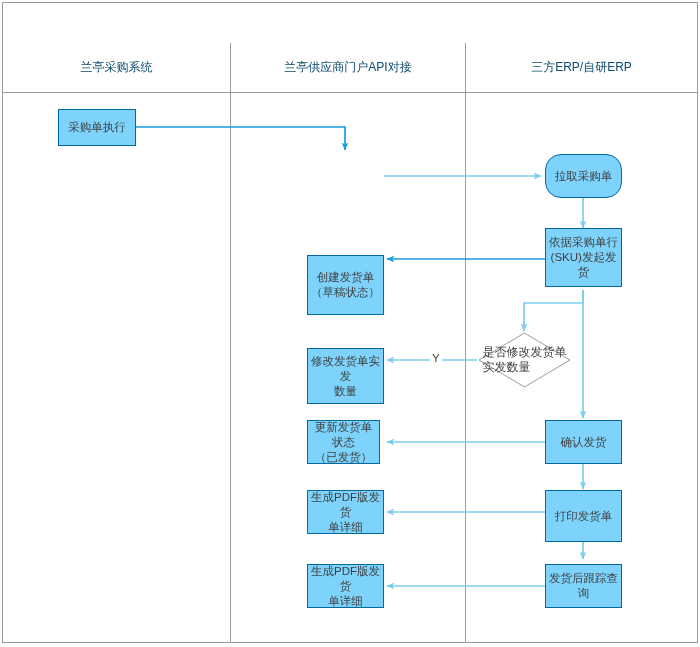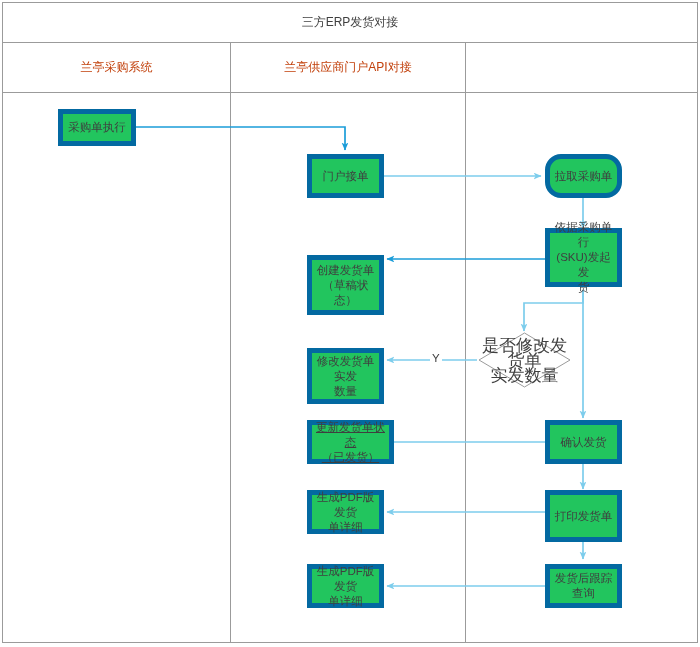--- a/index.html
+++ b/index.html
@@ -52,35 +52,35 @@
     box-sizing: border-box;
   }
   .lane-header {
     position: absolute;
     top: 0;
     height: 100%;
     display: flex;
     align-items: center;
     justify-content: center;
     font-size: 12px;
-    color: #c2410c;
+    color: #0c4a6e;
     box-sizing: border-box;
   }
   .lane-divider {
     position: absolute;
     top: 43px;
     width: 1px;
     height: 600px;
     background: #9b9b9b;
   }
   
   .node {
     position: absolute;
-    border: 5px solid #0369a1;
-    background: #22c55e;
+    border: 1px solid #0369a1;
+    background: #7dd3fc;
     box-sizing: border-box;
     display: flex;
     align-items: center;
     justify-content: center;
     text-align: center;
     font-size: 11.5px;
     line-height: 15px;
     color: #3f3f3f;
     padding: 2px 3px;
     white-space: pre-line;
@@ -98,22 +98,21 @@
   }
   .diamond-label {
     position: absolute;
     left: 0;
     top: 0;
     width: 100%;
     height: 100%;
     display: flex;
     align-items: center;
     justify-content: center;
-    text-align: center;
-    font-size: 17px;
+    font-size: 12px;
     line-height: 15px;
     color: #3f3f3f;
     white-space: pre-line;
   }
   
   #wires {
     position: absolute;
     left: 0;
     top: 0;
     width: 700px;
@@ -130,30 +129,30 @@
     padding: 0 2px;
   }
 </style>
 </head>
 <body>
 
 <div id="canvas">
 
   <div class="lane-frame"></div>
 
-  <div class="title-row">
-    <span>三方ERP发货对接</span>
-  </div>
 
   <div class="header-row">
     <div class="lane-header" style="left:0px; width:229px;">
       <span>兰亭采购系统</span>
     </div>
     <div class="lane-header" style="left:229px; width:234px;">
       <span>兰亭供应商门户API对接</span>
+    </div>
+    <div class="lane-header" style="left:463px; width:233px;">
+      <span>三方ERP/自研ERP</span>
     </div>
   </div>
 
   <div class="lane-divider" style="left:230px;"></div>
   <div class="lane-divider" style="left:465px;"></div>
 
   <svg id="wires" viewBox="0 0 700 647" xmlns="http://www.w3.org/2000/svg">
     <defs>
       <marker id="ar-dark" markerWidth="9" markerHeight="9" refX="7.4" refY="3.4" orient="auto" markerUnits="userSpaceOnUse">
         <path d="M0,0 L8,3.4 L0,6.8 L2,3.4 Z" fill="#1b9dd9"></path>
@@ -185,21 +184,20 @@
 
     <path d="M583,534 L583,559" fill="none" stroke="#7dcdec" stroke-width="1.7" marker-end="url(#ar-light)"></path>
 
     <path d="M545,586 L387,586" fill="none" stroke="#7dcdec" stroke-width="1.7" marker-end="url(#ar-light)"></path>
   </svg>
 
   <div class="edge-label" style="left:430px; top:352px;">Y</div>
 
   <div class="node" style="left:58px;  top:109px; width:78px;  height:37px;">采购单执行</div>
 
-  <div class="node" style="left:307px; top:154px; width:77px;  height:44px;">门户接单</div>
 
   <div class="node" style="left:545px; top:154px; width:77px;  height:44px;border-radius:16px;">拉取采购单</div>
 
   <div class="node" style="left:307px; top:255px; width:77px;  height:60px;">创建发货单
 （草稿状态）</div>
 
   <div class="node" style="left:545px; top:228px; width:77px;  height:59px;">依据采购单行
 (SKU)发起发
 货</div>
 
@@ -207,21 +205,21 @@
 数量</div>
 
   <div class="diamond-wrap" style="left:478px; top:332px; width:93px; height:56px;">
     <svg width="93" height="56" viewBox="0 0 93 56" xmlns="http://www.w3.org/2000/svg">
       <polygon points="46.5,1 92,28 46.5,55 1,28" fill="#ffffff" stroke="#9b9b9b" stroke-width="1"></polygon>
     </svg>
     <div class="diamond-label">是否修改发货单
 实发数量</div>
   </div>
 
-  <div class="node" style="left:307px; top:420px; width:87px;  height:44px;text-decoration:underline;">更新发货单状态
+  <div class="node" style="left:307px; top:420px; width:73px;  height:44px;">更新发货单状态
 （已发货）</div>
 
   <div class="node" style="left:545px; top:420px; width:77px;  height:44px;">确认发货</div>
 
   <div class="node" style="left:307px; top:490px; width:77px;  height:44px;">生成PDF版发货
 单详细</div>
 
   <div class="node" style="left:545px; top:490px; width:77px;  height:52px;">打印发货单</div>
 
   <div class="node" style="left:307px; top:564px; width:77px;  height:44px;">生成PDF版发货

